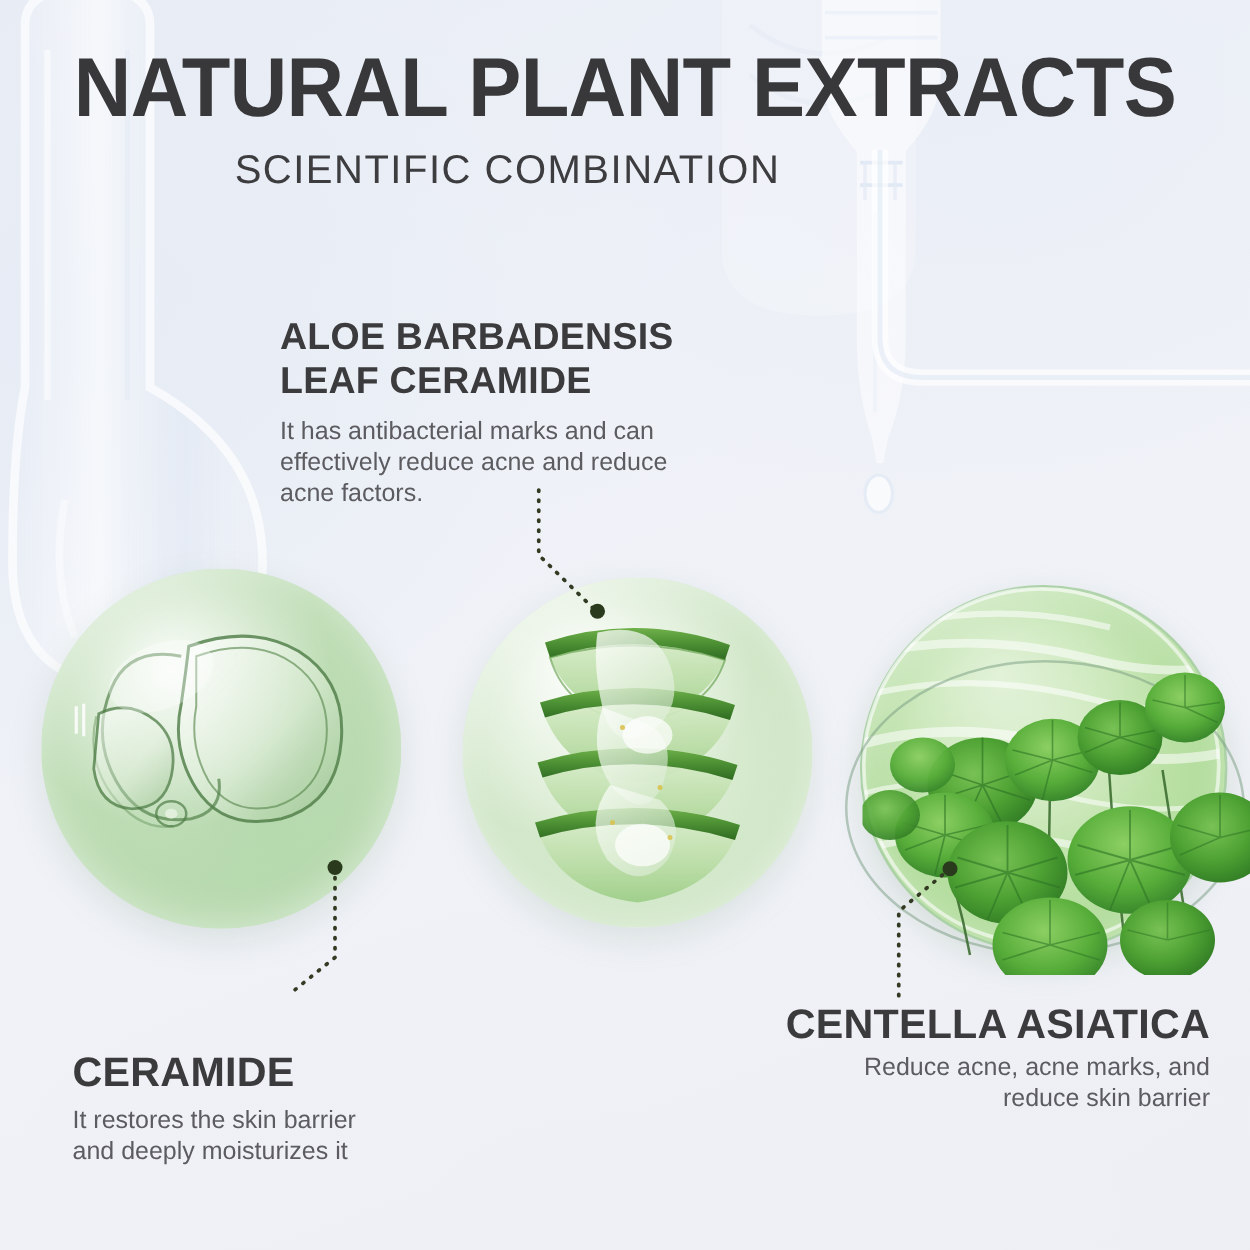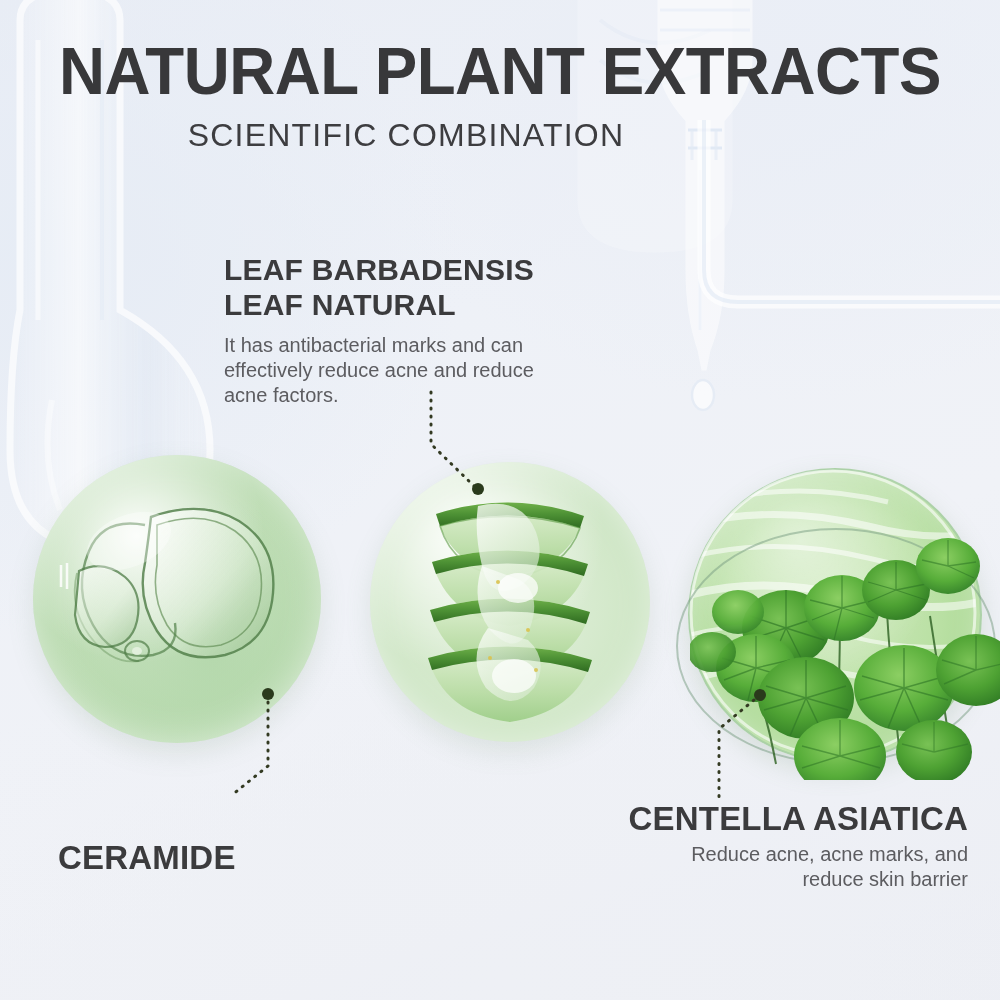--- a/index.html
+++ b/index.html
@@ -325,31 +325,35 @@
       <path d="M268 702 L268 766 L232 795" fill="none" stroke="#333a22" stroke-width="3" stroke-linecap="round" stroke-dasharray="1 7"></path>
     </g>
 
     <g>
       <circle cx="760" cy="695" r="6" fill="#2a3a1c"></circle>
       <path d="M754 700 L719 729 L719 800" fill="none" stroke="#333a22" stroke-width="3" stroke-linecap="round" stroke-dasharray="1 7"></path>
     </g>
   </svg>
 
   <div class="label-block" id="aloe-block">
-    <div class="lbl-head">LEAF BARBADENSIS</div>
-    <div class="lbl-head">LEAF NATURAL</div>
+    <div class="lbl-head">ALOE BARBADENSIS</div>
+    <div class="lbl-head">LEAF CERAMIDE</div>
     <div class="lbl-body">
       <div>It has antibacterial marks and can</div>
       <div>effectively reduce acne and reduce</div>
       <div>acne factors.</div>
     </div>
   </div>
 
   <div class="label-block" id="ceramide-block">
     <div class="lbl-head">CERAMIDE</div>
+    <div class="lbl-body">
+      <div>It restores the skin barrier</div>
+      <div>and deeply moisturizes it</div>
+    </div>
   </div>
 
   <div class="label-block" id="centella-block">
     <div class="lbl-head">CENTELLA ASIATICA</div>
     <div class="lbl-body">
       <div>Reduce acne, acne marks, and</div>
       <div>reduce skin barrier</div>
     </div>
   </div>
 

